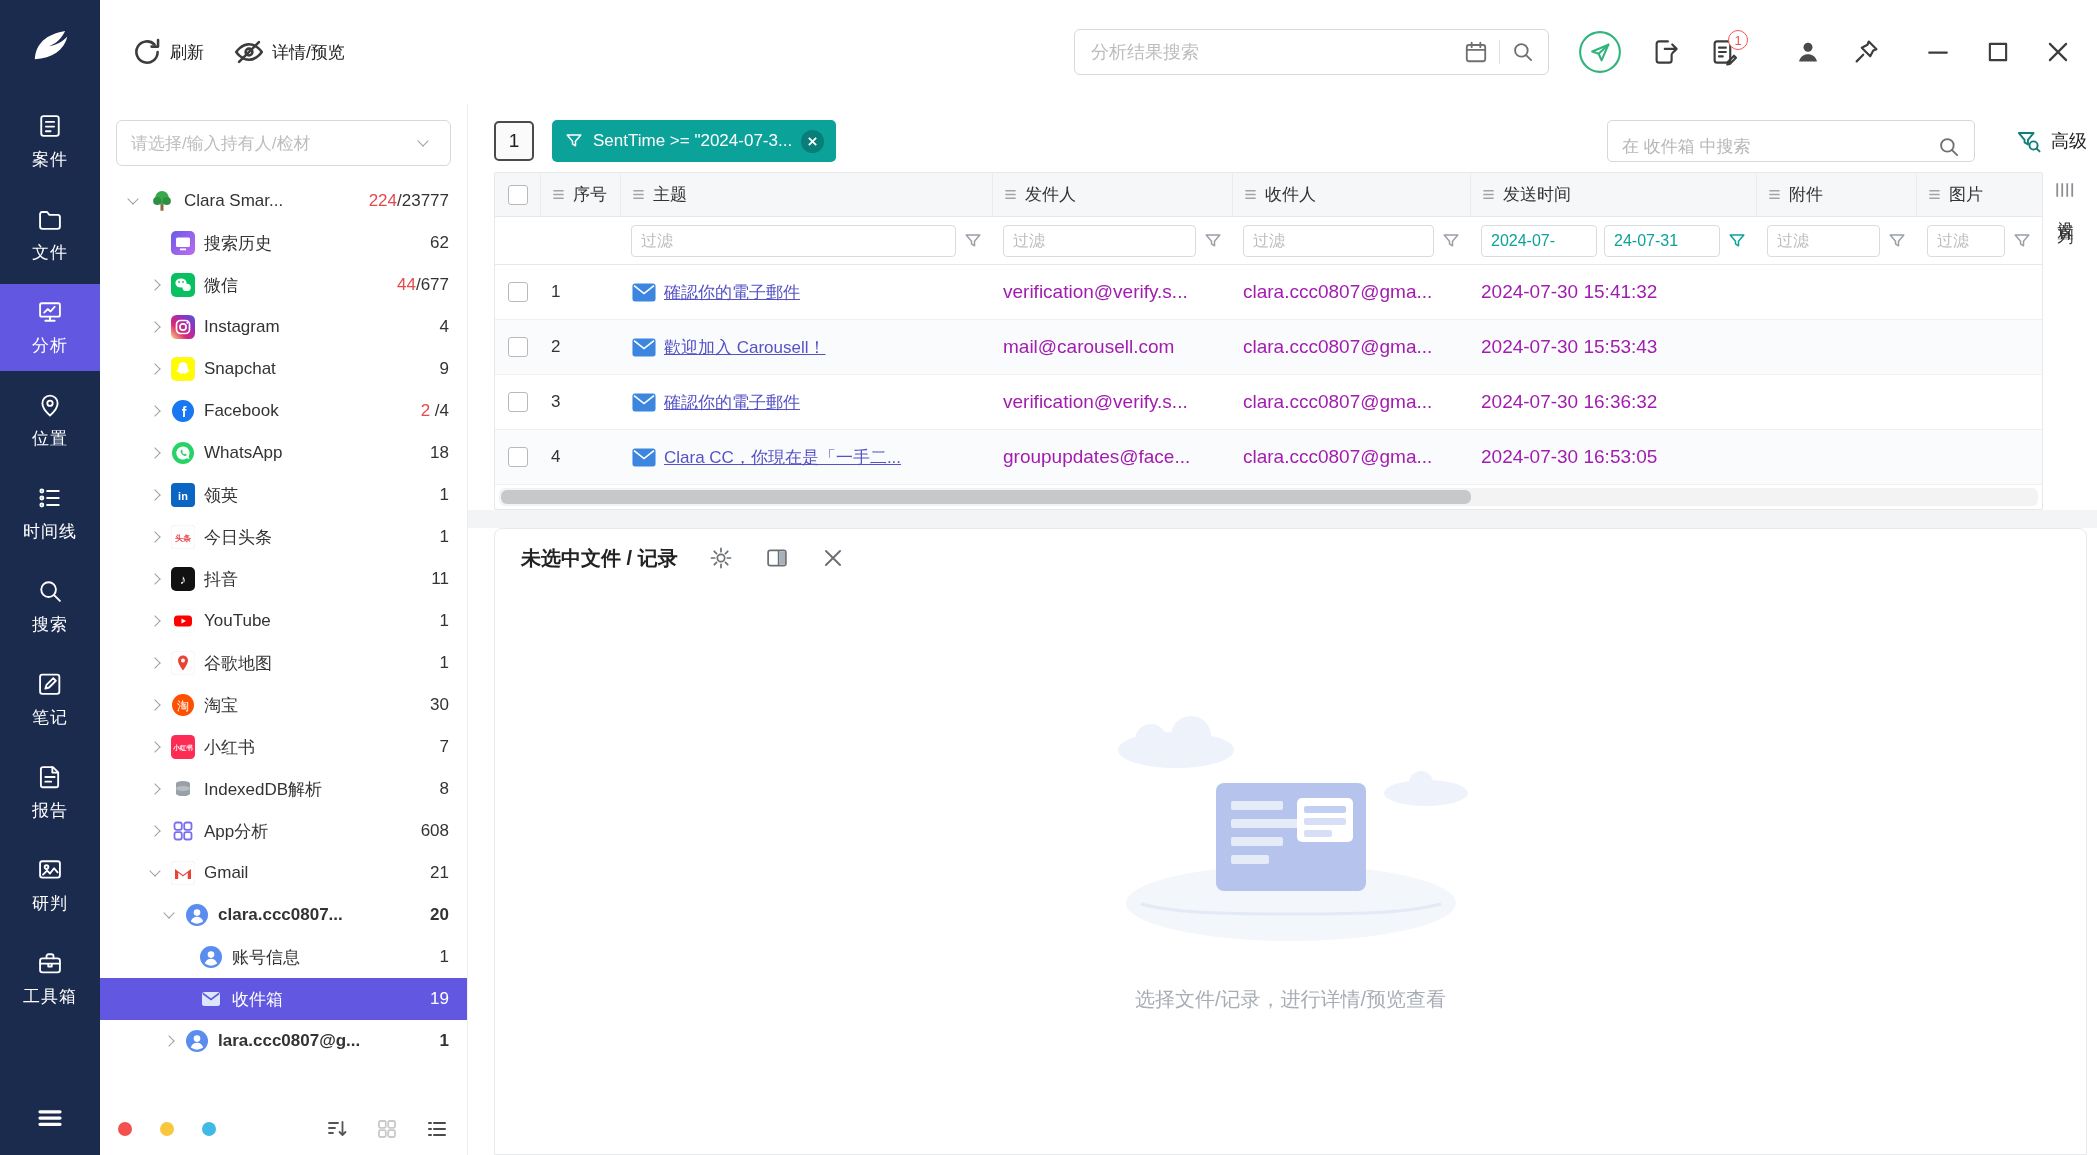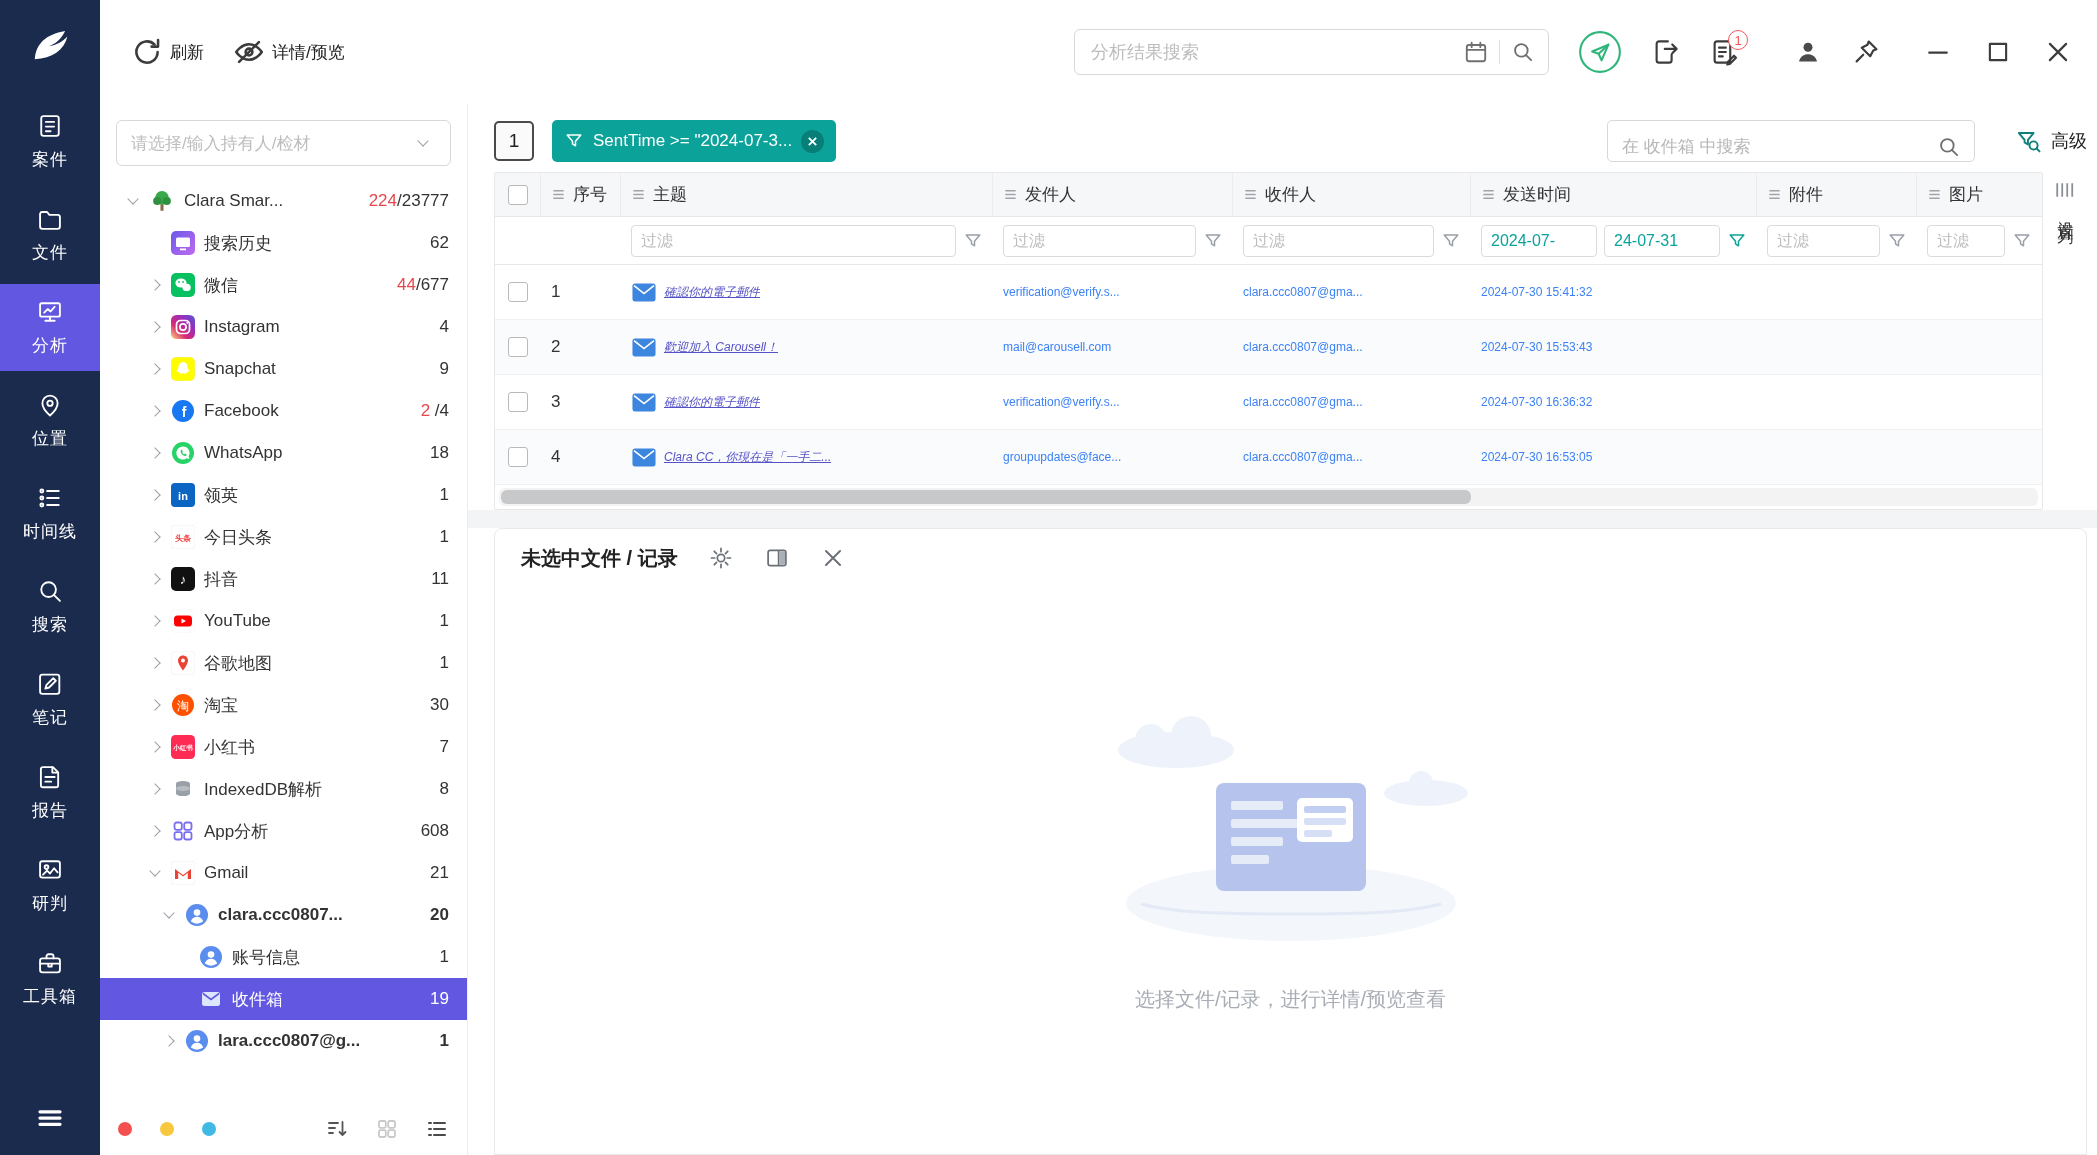--- a/index.html
+++ b/index.html
@@ -108,22 +108,22 @@
   .fbox{flex:1;height:32px;border:1px solid #dadbdd;border-radius:4px;display:flex;align-items:center;padding:0 9px;min-width:0;}
   .fbox input{width:100%;border:none;outline:none;font-size:16px;color:#444;background:transparent;font-family:inherit;}
   .fbox input::placeholder{color:var(--ph);}
   .fbox.date input{color:var(--teal);}
   .fn{cursor:pointer;flex:none;color:#9aa0a8;}
   .fn svg{width:20px;height:20px;}
   .fn.teal{color:var(--teal);}
   .trowd{display:flex;height:55px;align-items:center;border-bottom:1px solid #f0f0f1;}
   .trowd:nth-child(even){background:#fafbfc;}
   .rnum{font-size:17px;color:#333;}
-  .mlink{font-size:12px;color:var(--link);text-decoration:underline;white-space:nowrap;overflow:hidden;text-overflow:ellipsis;cursor:pointer;font-style:italic;}
-  .ctext{font-size:12px;color:#3b82f6;white-space:nowrap;overflow:hidden;}
+  .mlink{font-size:17px;color:var(--link);text-decoration:underline;white-space:nowrap;overflow:hidden;text-overflow:ellipsis;cursor:pointer;}
+  .ctext{font-size:19px;color:#a21caf;white-space:nowrap;overflow:hidden;}
   .menv{flex:none;}
   .hscroll{height:18px;margin:3px 4px;background:#f3f3f4;border-radius:6px;position:relative;cursor:pointer;}
   .hthumb{position:absolute;left:2px;top:2px;height:14px;width:63%;background:#c7c8ca;border-radius:6px;cursor:grab;}
   .strip{width:44px;flex:none;display:flex;flex-direction:column;align-items:center;padding-top:10px;gap:10px;cursor:pointer;}
   .strip svg{width:20px;height:16px;}
   .vtext{writing-mode:vertical-rl;font-size:16px;color:#333;letter-spacing:4px;}
 
   .gap{height:18px;background:#f3f4f6;margin:0 -10px 0 -26px;flex:none;}
 
   

